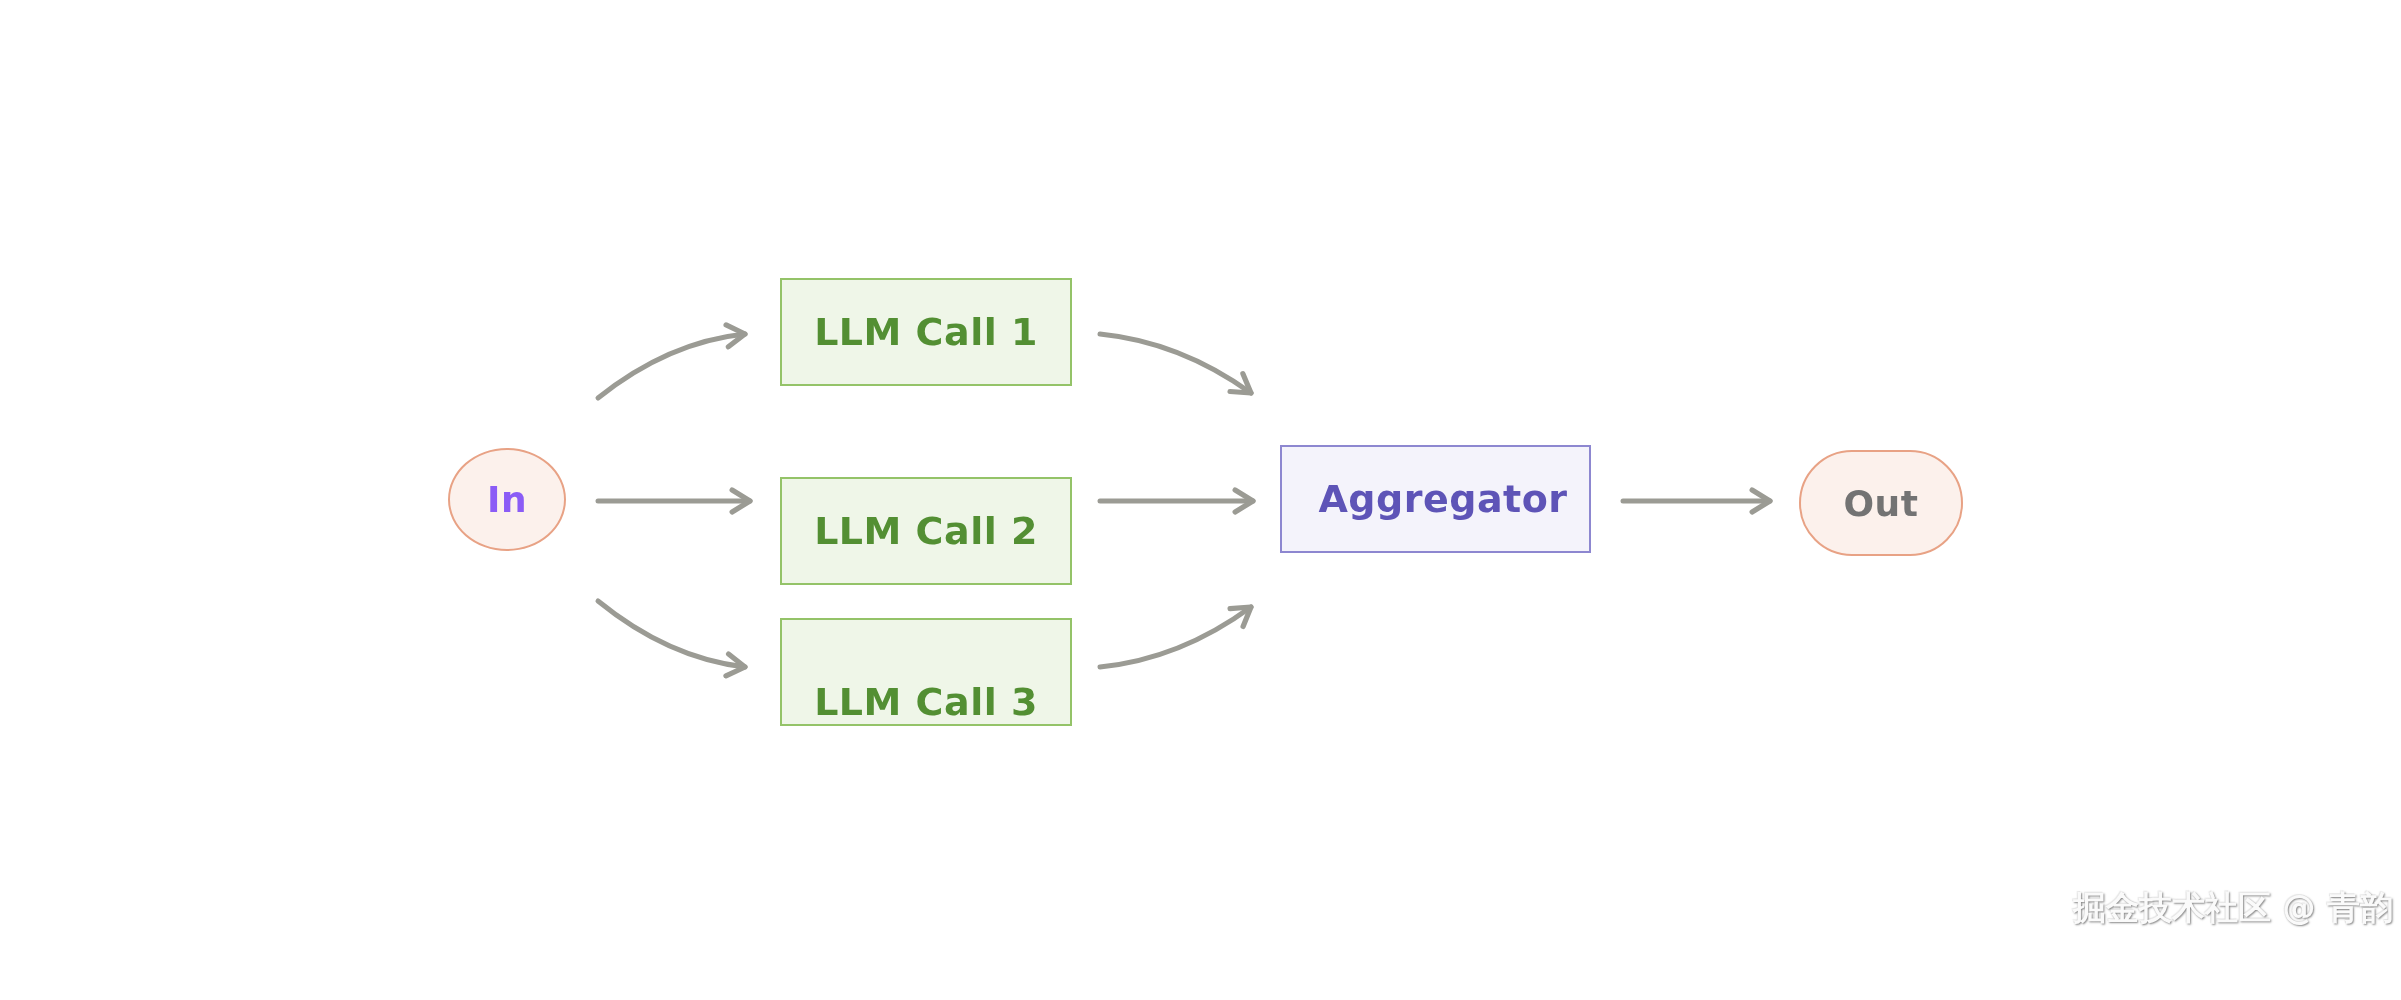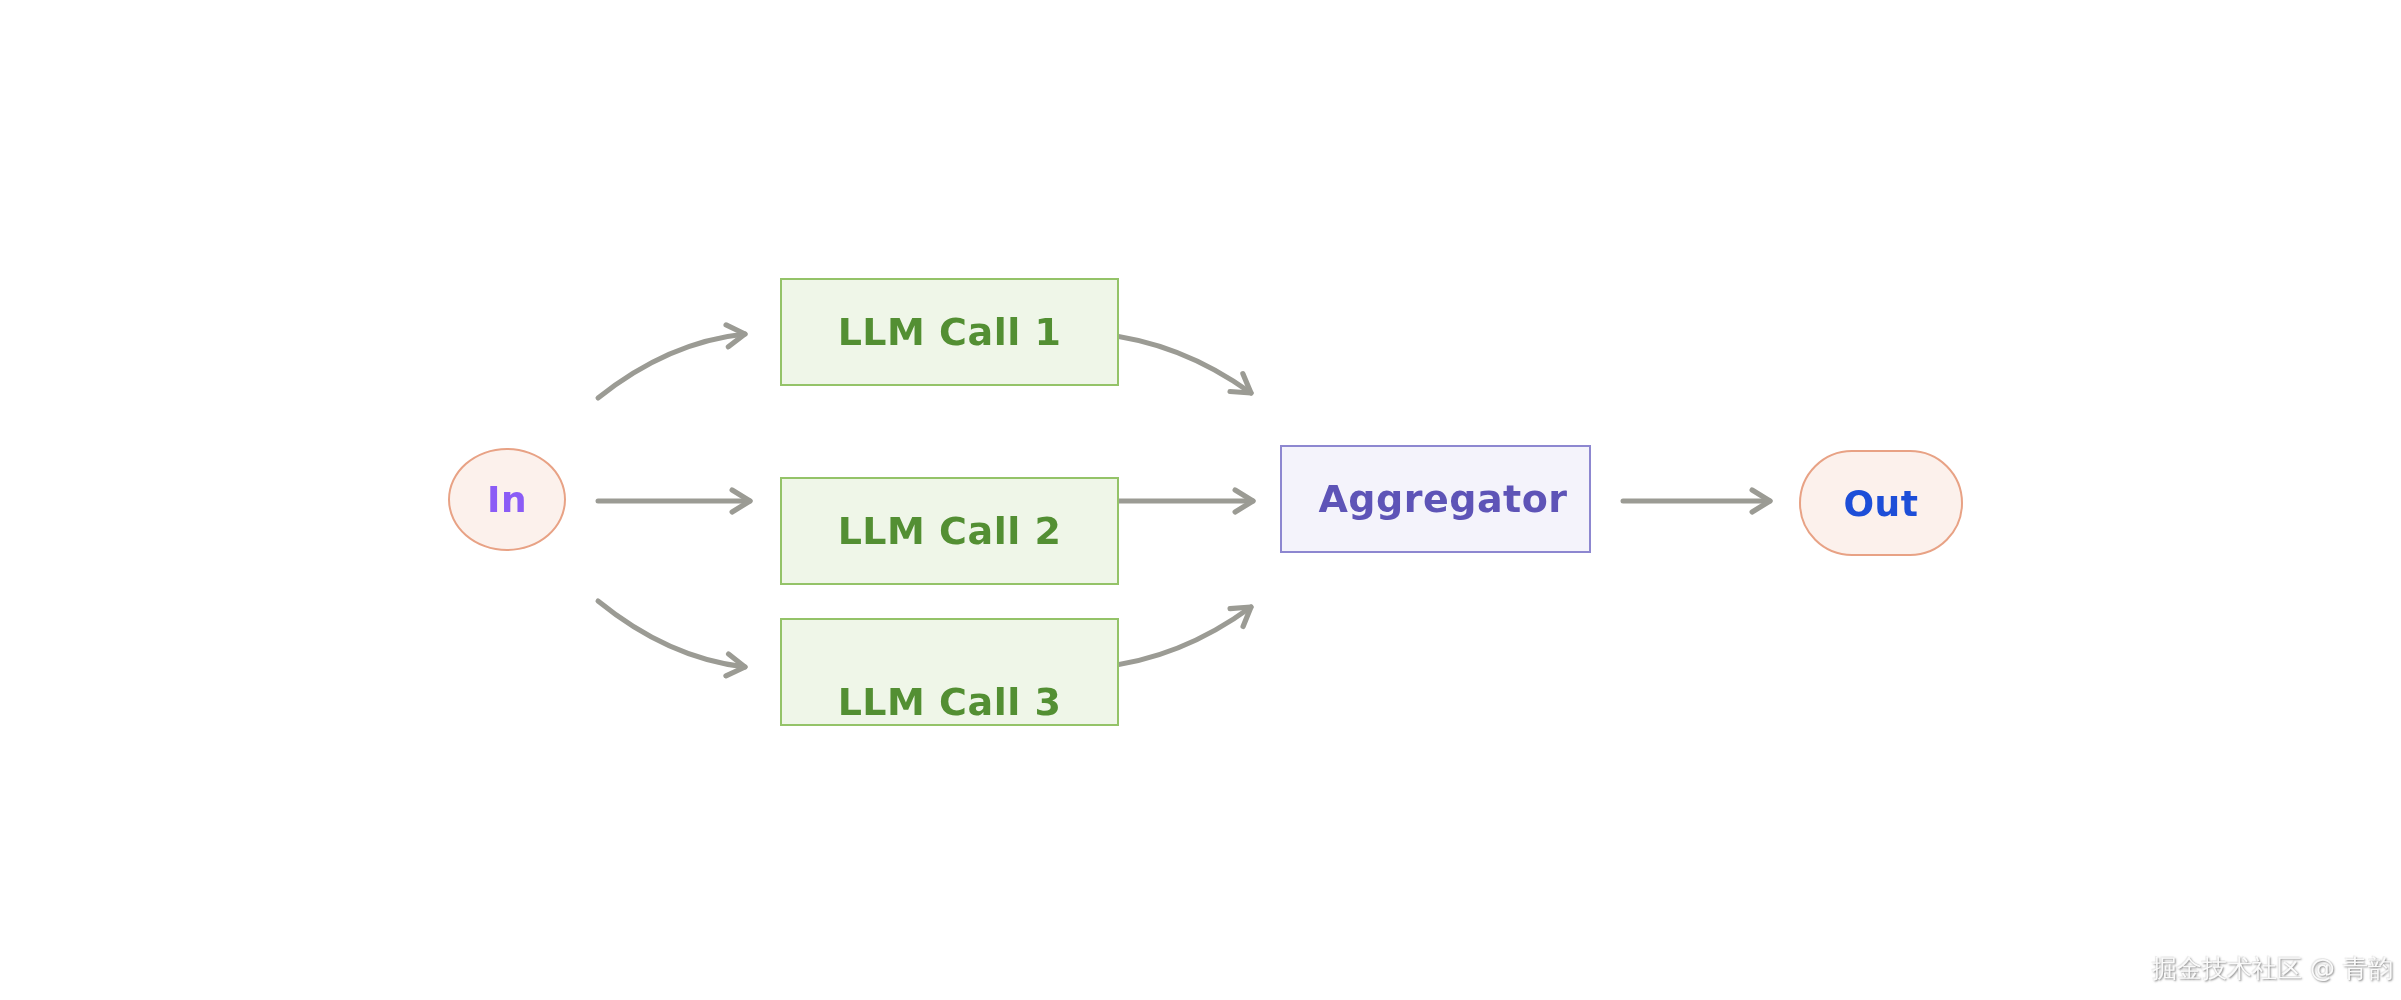--- a/index.html
+++ b/index.html
@@ -36,21 +36,21 @@
     left: 448px; top: 448px;
     width: 118px; height: 103px;
     border-radius: 50%;
     background: #fcf1ec;
     border: 2px solid #e8a285;
     color: #8b5cf6;
     font-size: 36px;
   }
   .node-llm {
     left: 780px;
-    width: 339px; height: 108px;
+    width: 292px; height: 108px;
     background: #eff6e8;
     border: 2px solid #94c368;
     color: #538f33;
     font-size: 38px;
   }
   .node-llm1 { top: 278px; }
   .node-llm2 { top: 446px; margin-top: 31px; }
   .node-llm3 { top: 618px; align-items: flex-end; }
   .node-aggregator {
     left: 1280px; top: 445px;
@@ -60,29 +60,29 @@
     color: #5e54b7;
     font-size: 38px;
     padding-left: 15px;
   }
   .node-out {
     left: 1799px; top: 450px;
     width: 164px; height: 106px;
     border-radius: 53px;
     background: #fcf1ec;
     border: 2px solid #e8a285;
-    color: #1d4ed8;
+    color: #737373;
     font-size: 36px;
   }
   .watermark {
     position: absolute;
     right: 8px;
-    top: 952px;
-    font-size: 25px;
-    font-weight: 400;
+    top: 886px;
+    font-size: 33px;
+    font-weight: 700;
     color: #fafafa;
     text-shadow: 1px 1px 2px rgba(70, 70, 70, 0.65), -1px -1px 1px rgba(200, 200, 200, 0.4);
     white-space: nowrap;
   }
 </style>
 </head>
 <body>
 
 <div class="canvas">
 

